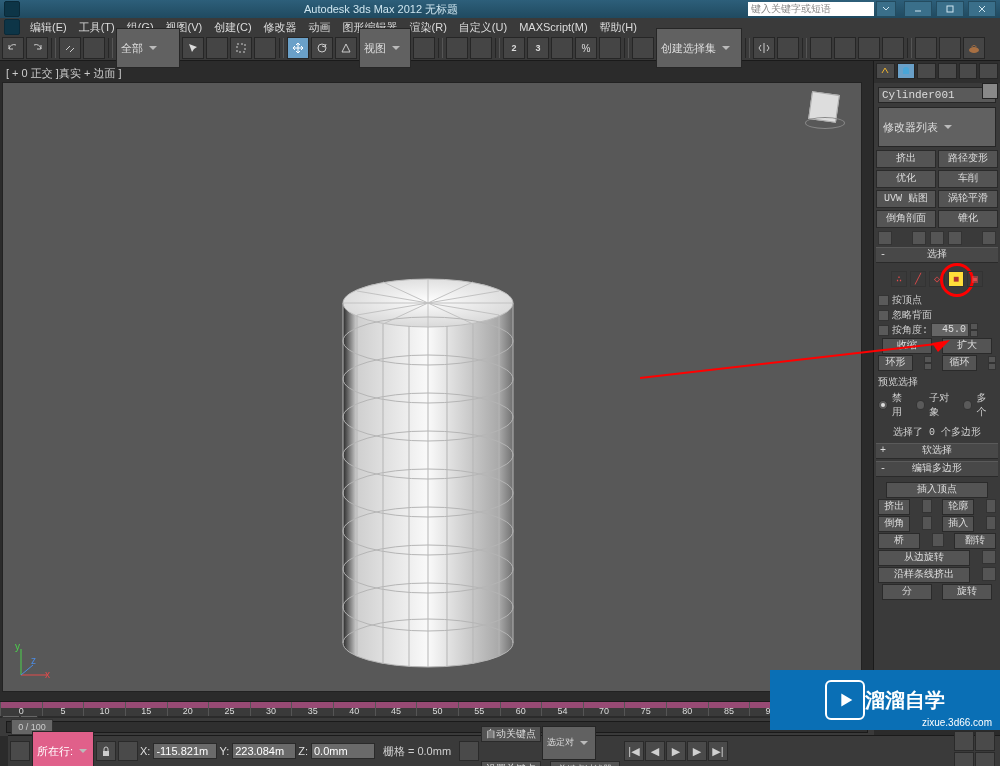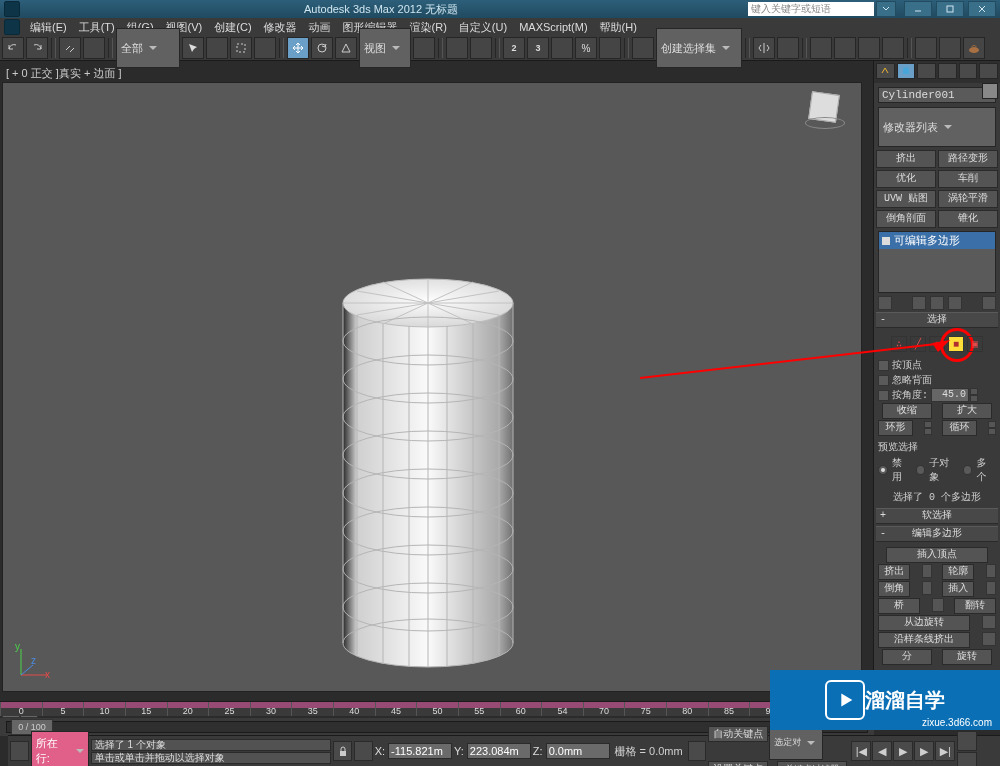--- a/index.html
+++ b/index.html
@@ -336,26 +336,20 @@
   <div class="combo modlist-combo" style="width:auto">修改器列表</div>
   <div class="btngrid">
     <div class="pbtn">挤出</div>
     <div class="pbtn">路径变形</div>
     <div class="pbtn">优化</div>
     <div class="pbtn">车削</div>
     <div class="pbtn">UVW 贴图</div>
     <div class="pbtn">涡轮平滑</div>
     <div class="pbtn">倒角剖面</div>
     <div class="pbtn">锥化</div>
-  </div>
-  <div class="modstack">
-    <div class="msrow">
-        <div class="sq"></div>
-        <span>可编辑多边形</span>
-      </div>
   </div>
   <div class="msicons">
     <div class="i"></div>
     <div class="spacer"></div>
     <div class="i"></div>
     <div class="i"></div>
     <div class="i"></div>
     <div class="spacer"></div>
     <div class="i"></div>
   </div>
@@ -500,24 +494,20 @@
       <div class="t">85</div>
       <div class="t">90</div>
       <div class="t">95</div>
       <div class="t">100</div>
     </div>
 </div>
 
 <div class="status">
   <div class="sbtn"></div>
   <div class="combo" style="width:52px;background:#e0608a;color:#fff">所在行:</div>
-  <div class="msg">
-    <div>选择了 1 个对象</div>
-    <div>单击或单击并拖动以选择对象</div>
-  </div>
   <div class="sbtn">
       <svg width="12" height="12">
         <rect x="3" y="6" width="6" height="5" fill="#ccc"></rect>
         <path d="M4 6V4a2 2 0 0 1 4 0v2" stroke="#ccc" fill="none"></path>
       </svg>
     </div>
   <div class="sbtn"></div>
   <div class="coord">
       <span class="lab">X:</span>
       <div class="val">-115.821m</div>

